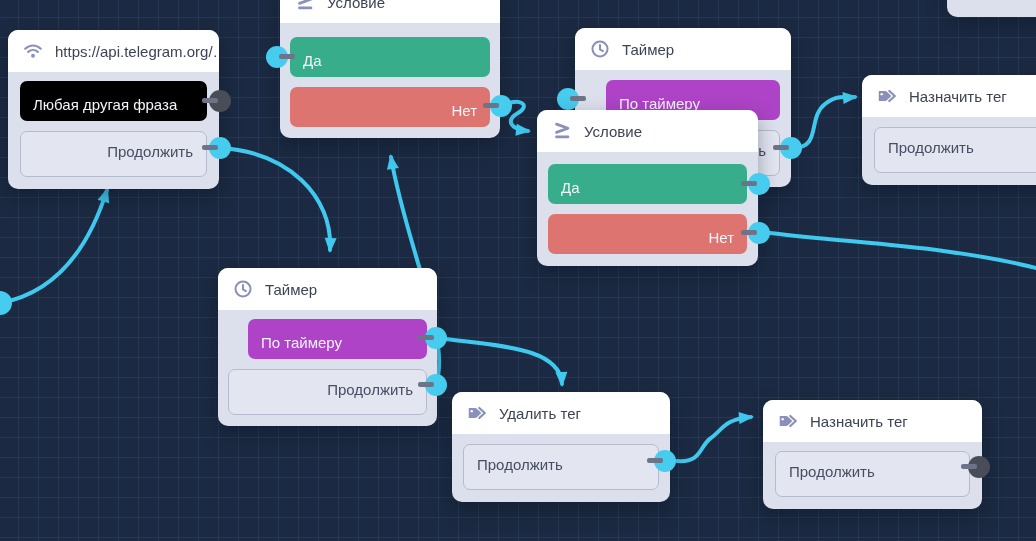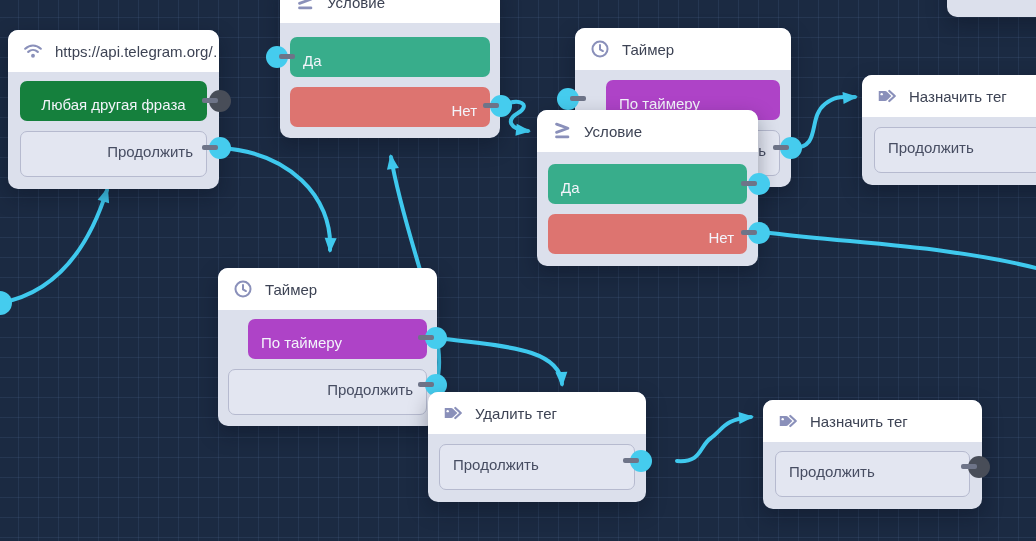--- a/index.html
+++ b/index.html
@@ -38,21 +38,21 @@
     padding:4px 13px;
     white-space:nowrap;overflow:hidden;
     box-sizing:border-box;
   }
   .btn + .btn{margin-top:10px;text-align:right;}
   .btn.colored{height:40px;line-height:40px;color:#f3f4fb;}
   .btn.light{
     height:46px;line-height:32px;
     background:#e3e6f1;border:1px solid #b6bacf;color:#474d62;
   }
-  .btn.muted-purple{background:#15803d;text-align:center;}
+  .btn.muted-purple{background:#000000;}
   .btn.green{background:#38ad8b;}
   .btn.red{background:#dd7470;}
   .btn.purple{background:#ae43c7;margin-left:20px;}
   .port{
     position:absolute;z-index:4;
     width:22px;height:22px;border-radius:50%;
     background:#45ccee;
   }
   .port::before{
     content:"";position:absolute;top:8px;width:16px;height:5px;
@@ -195,21 +195,21 @@
       <span>Таймер</span>
     </div>
     <div class="node-body" style="padding:9px 10px 11px;">
       <div class="btn colored purple">По таймеру</div>
       <div class="btn light">Продолжить</div>
     </div>
     <span class="port right" style="right:-10px;top:59px;"></span>
     <span class="port right" style="right:-10px;top:106px;"></span>
   </div>
 
-  <div class="node" style="left:428px;top:392px;width:218px;">
+  <div class="node" style="left:452px;top:392px;width:218px;">
     <div class="node-header">
       <span class="icon">
         <svg viewBox="0 0 24 24">
             <path d="M3 6.5 h7.2 c.5 0 1 .2 1.4 .55 l5.2 4.95 -5.2 4.95 c-.4 .35 -.9 .55 -1.4 .55 H3 z" fill="#8a90ba"></path>
             <circle cx="6.2" cy="10" r="1.3" fill="#ffffff"></circle>
             <path d="M14.5 6.5 l6 5.5 -6 5.5" stroke="#8a90ba" stroke-width="2.4" fill="none" stroke-linecap="round" stroke-linejoin="round"></path>
           </svg>
       </span>
       <span>Удалить тег</span>
     </div>

